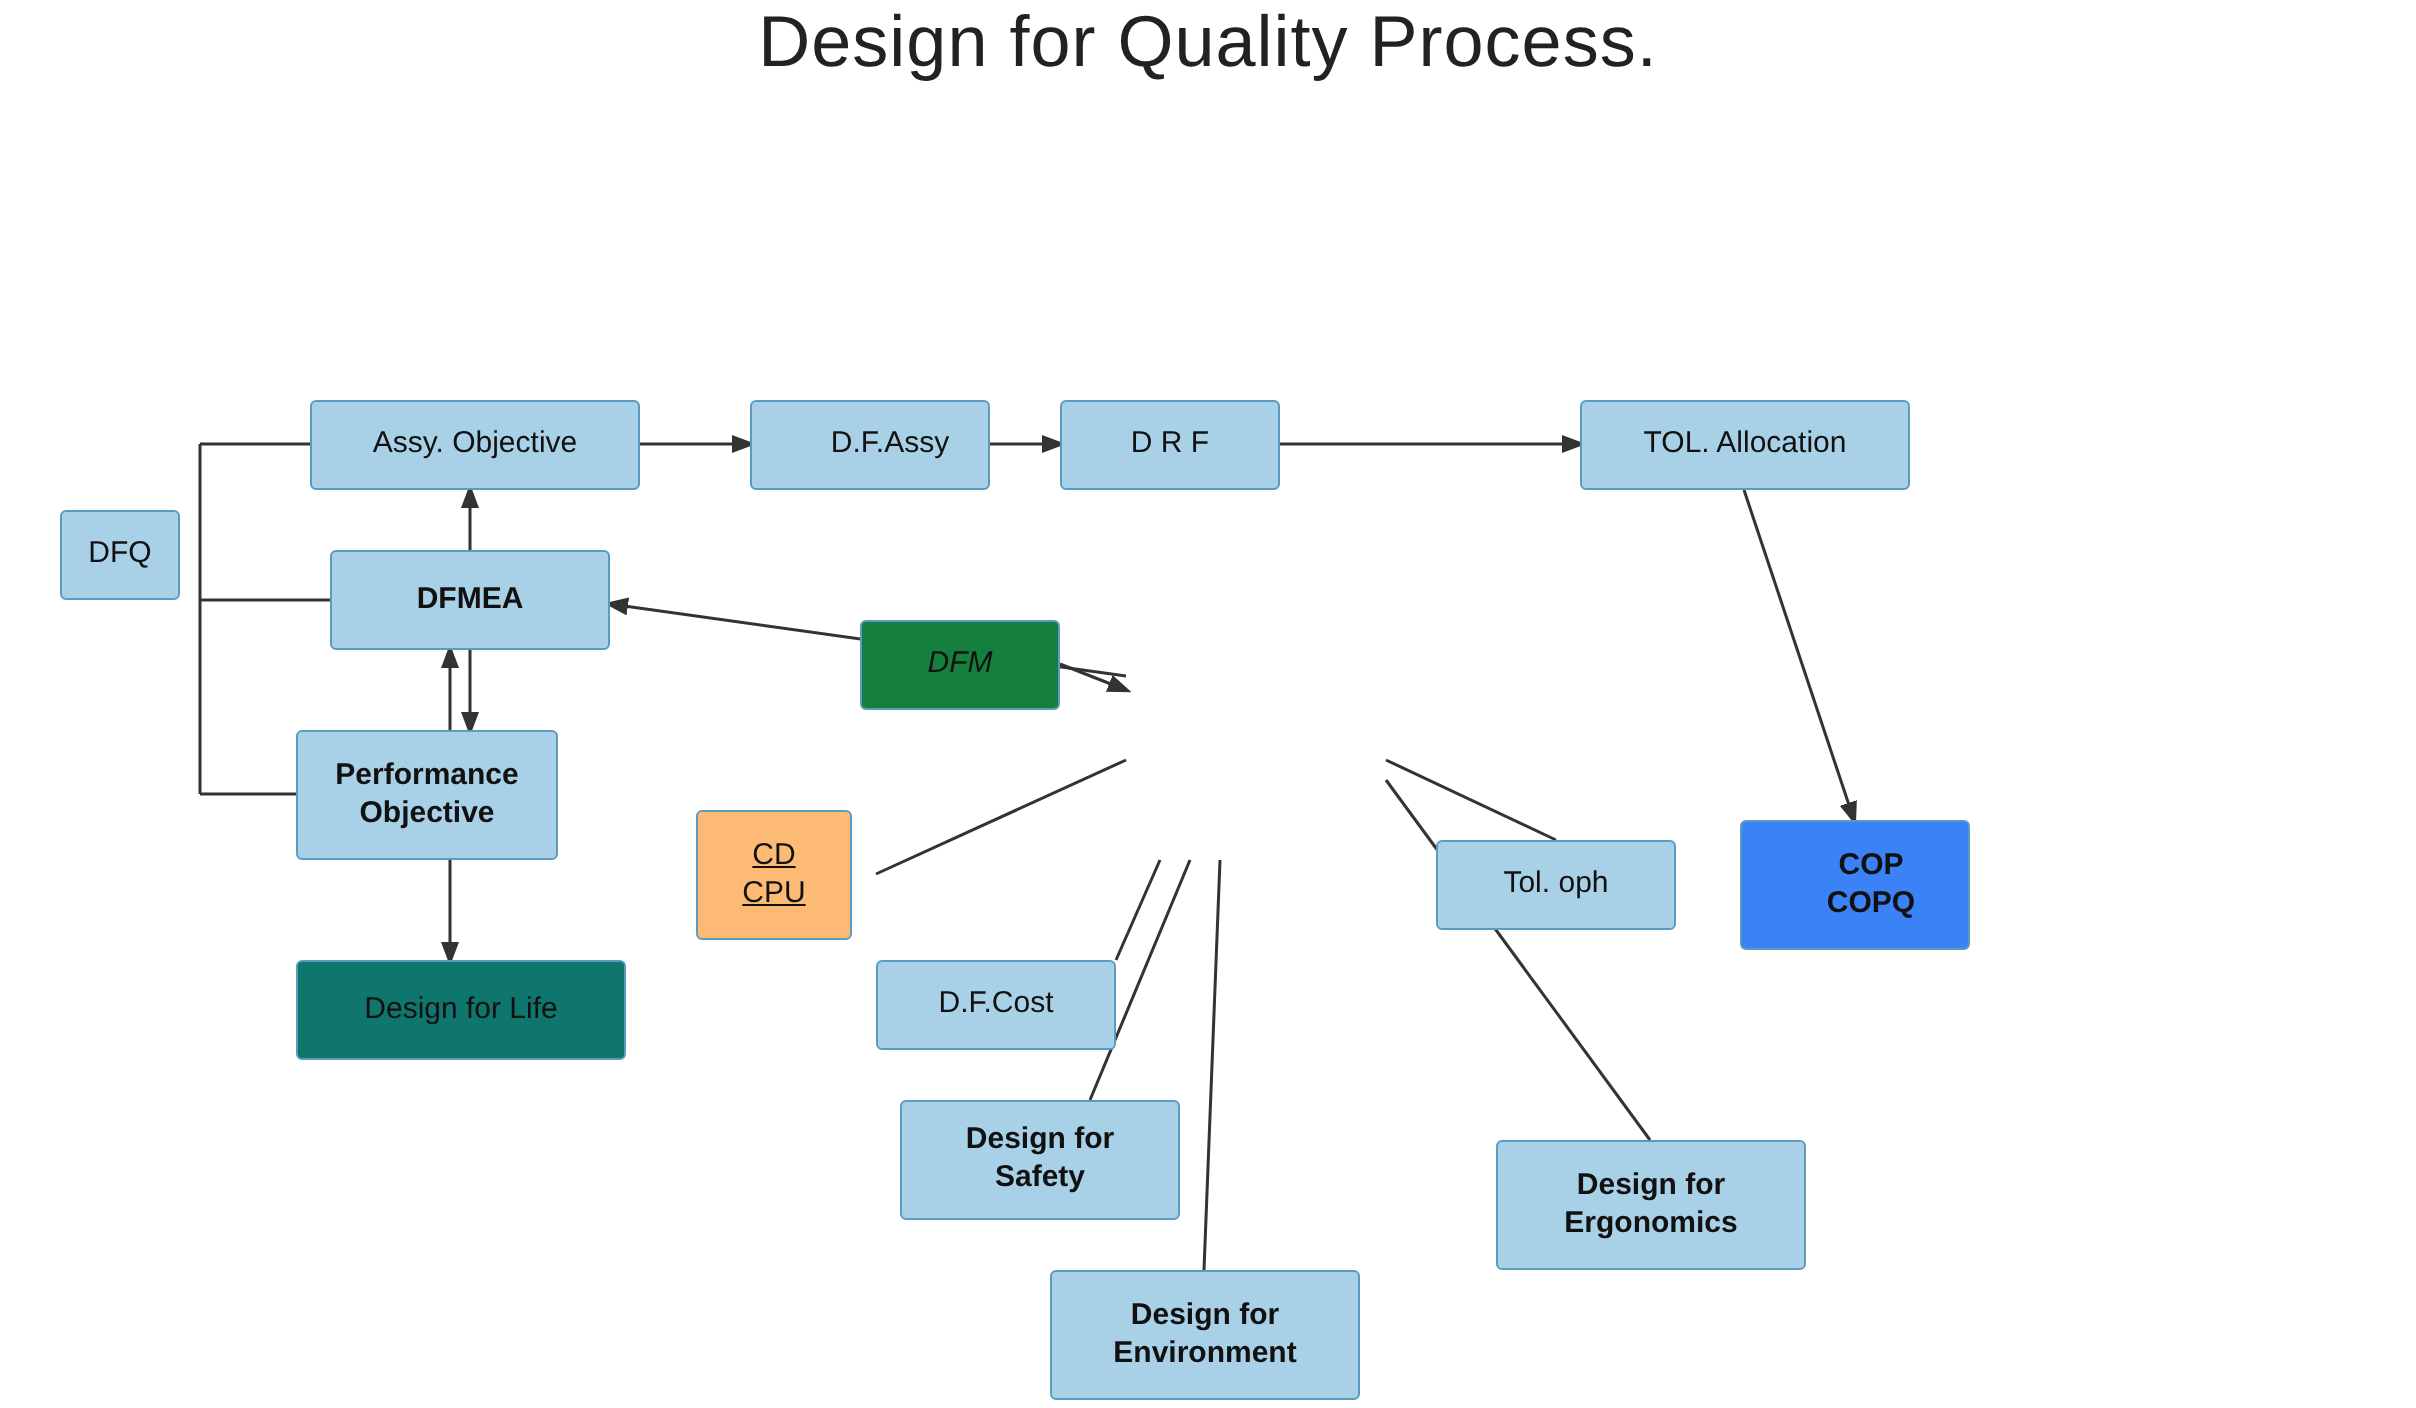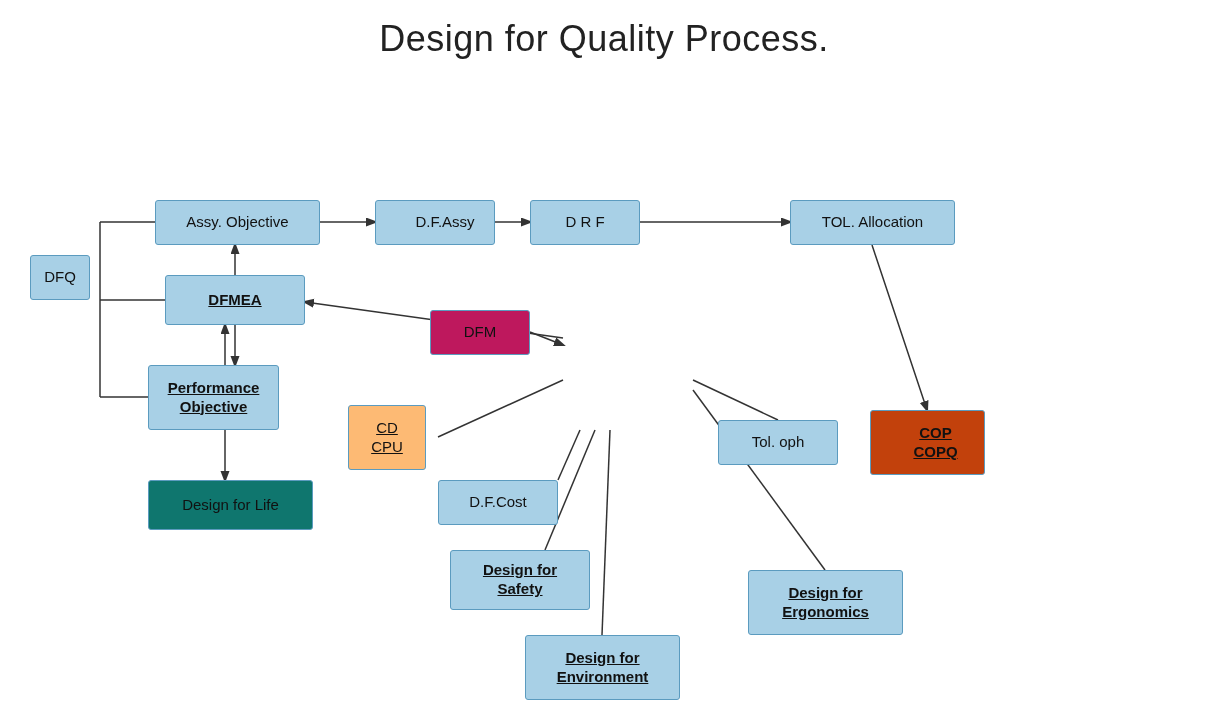--- a/index.html
+++ b/index.html
@@ -9,21 +9,20 @@
       width: 1208px;
       height: 704px;
       overflow: hidden;
       position: relative;
     }
     .page-title {
       text-align: center;
       font-size: 36px;
       font-weight: 300;
       color: #222;
-      padding-top: 18px;
       letter-spacing: 0.5px;
     }
     .diagram-container {
       position: absolute;
       top: 80px;
       left: 0;
       width: 1208px;
       height: 624px;
     }
     svg.diagram-svg {
@@ -47,21 +46,20 @@
       line-height: 1.25;
       border-radius: 3px;
     }
     .node.circle {
       border-radius: 50%;
       font-size: 16px;
       font-weight: 600;
     }
     .node.bold-text {
       font-weight: 700;
-      text-decoration: underline;
     }
     .node.light-text {
       font-weight: 400;
     }
   </style>
 </head>
 <body>
 
 <h1 class="page-title">Design for Quality Process.</h1>
 
@@ -116,21 +114,21 @@
   </svg>
 
 <div class="node light-text" style="left: 30px; top: 175px; width: 60px; height: 45px; background: rgb(168, 208, 230); border: 1.5px solid rgb(91, 155, 191);">DFQ</div>
     <div class="node light-text" style="left: 155px; top: 120px; width: 165px; height: 45px; background: rgb(168, 208, 230); border: 1.5px solid rgb(91, 155, 191);">Assy. Objective</div>
     <div class="node bold-text" style="left: 165px; top: 195px; width: 140px; height: 50px; background: rgb(168, 208, 230); border: 1.5px solid rgb(91, 155, 191);">DFMEA</div>
     <div class="node bold-text" style="left: 148px; top: 285px; width: 131px; height: 65px; background: rgb(168, 208, 230); border: 1.5px solid rgb(91, 155, 191);">Performance<br>Objective</div>
     <div class="node light-text" style="left: 148px; top: 400px; width: 165px; height: 50px; background: #0f766e; border: 1.5px solid rgb(91, 155, 191);">Design for Life</div>
     <div class="node light-text" style="left: 375px; top: 120px; width: 120px; height: 45px; background: rgb(168, 208, 230); border: 1.5px solid rgb(91, 155, 191); padding-left: 28px;">D.F.Assy</div>
     <div class="node light-text" style="left: 530px; top: 120px; width: 110px; height: 45px; background: rgb(168, 208, 230); border: 1.5px solid rgb(91, 155, 191);">D R F</div>
     <div class="node light-text" style="left: 790px; top: 120px; width: 165px; height: 45px; background: rgb(168, 208, 230); border: 1.5px solid rgb(91, 155, 191);">TOL. Allocation</div>
-    <div class="node light-text" style="left: 430px; top: 230px; width: 100px; height: 45px; background: #be185d; border: 1.5px solid rgb(91, 155, 191);">DFM</div>
+    <div class="node light-text" style="left: 430px; top: 230px; width: 100px; height: 45px; background: #15803d; border: 1.5px solid rgb(91, 155, 191); font-style: italic;">DFM</div>
     <div class="node light-text" style="left: 348px; top: 325px; width: 78px; height: 65px; background: #fdba74; border: 1.5px solid rgb(91, 155, 191); text-decoration: underline;">CD<br>CPU</div>
     <div class="node light-text" style="left: 718px; top: 340px; width: 120px; height: 45px; background: rgb(168, 208, 230); border: 1.5px solid rgb(91, 155, 191);">Tol. oph</div>
-    <div class="node bold-text" style="left: 870px; top: 330px; width: 115px; height: 65px; background: #c2410c; border: 1.5px solid rgb(91, 155, 191); padding-left: 24px;">COP<br>COPQ</div>
+    <div class="node bold-text" style="left: 870px; top: 330px; width: 115px; height: 65px; background: #3b82f6; border: 1.5px solid rgb(91, 155, 191); padding-left: 24px;">COP<br>COPQ</div>
     <div class="node light-text" style="left: 438px; top: 400px; width: 120px; height: 45px; background: rgb(168, 208, 230); border: 1.5px solid rgb(91, 155, 191);">D.F.Cost</div>
     <div class="node bold-text" style="left: 450px; top: 470px; width: 140px; height: 60px; background: rgb(168, 208, 230); border: 1.5px solid rgb(91, 155, 191);">Design for<br>Safety</div>
     <div class="node bold-text" style="left: 525px; top: 555px; width: 155px; height: 65px; background: rgb(168, 208, 230); border: 1.5px solid rgb(91, 155, 191);">Design for<br>Environment</div>
     <div class="node bold-text" style="left: 748px; top: 490px; width: 155px; height: 65px; background: rgb(168, 208, 230); border: 1.5px solid rgb(91, 155, 191);">Design for<br>Ergonomics</div>
   </div>
 
 </body></html>

